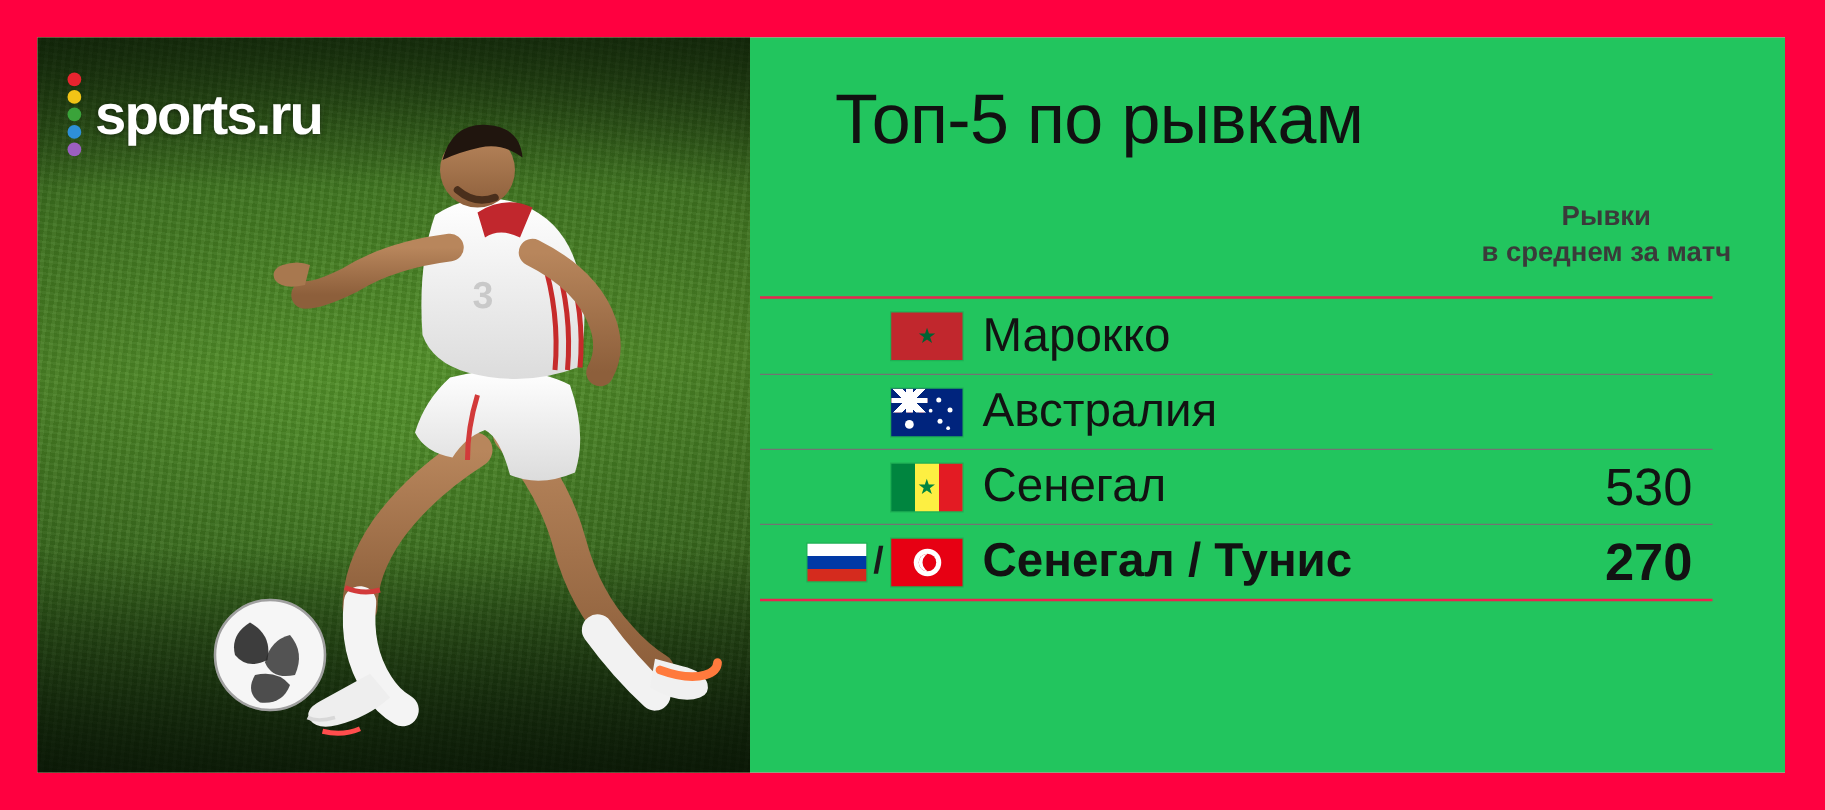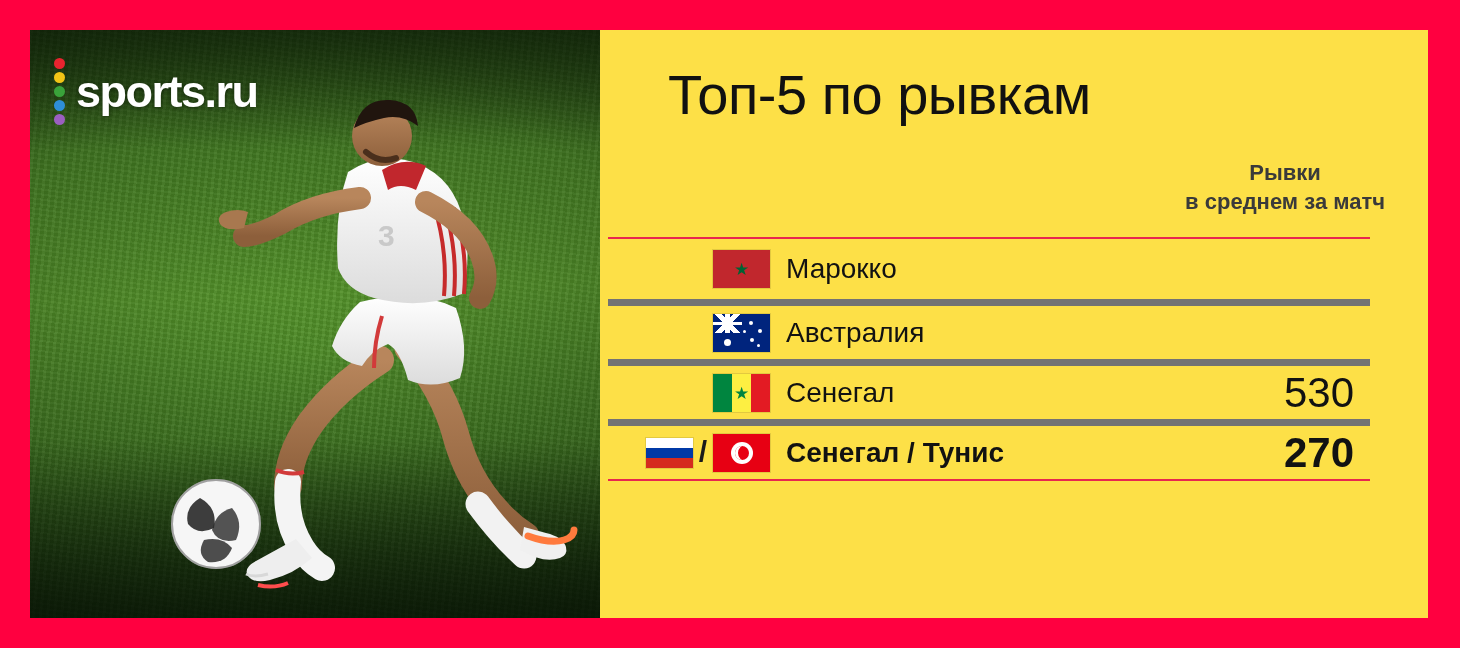--- a/index.html
+++ b/index.html
@@ -77,21 +77,21 @@
   #player { position: absolute; left: 0; top: 0; width: 570px; height: 588px; z-index: 4; }
 
   
   #ball { position: absolute; left: 140px; top: 448px; z-index: 5; }
 
   
   #table-panel {
     position: relative;
     flex: 1 1 auto;
     height: 588px;
-    background: #fde047;
+    background: #22c55e;
     padding: 0;
   }
   #page-title {
     position: absolute;
     left: 68px; top: 32px;
     font-size: 56px;
     font-weight: normal;
     color: #111111;
     letter-spacing: -0.5px;
     white-space: nowrap;
@@ -114,34 +114,34 @@
   .rule-top, .rule-bottom {
     height: 2px;
     background: #E8264F;
     width: 100%;
   }
   .trow {
     position: relative;
     height: 60px;
     display: flex;
     align-items: center;
-    border-top: 7px solid #737373;
+    border-top: 1px solid #737373;
   }
   .trow:first-of-type { border-top: none; }
   .trow .flagcell {
     width: 178px;
     display: flex;
     align-items: center;
     justify-content: flex-end;
     padding-right: 16px;
     gap: 5px;
   }
   .trow .namecell {
     flex: 1 1 auto;
-    font-size: 28px;
+    font-size: 38px;
     color: #121212;
     white-space: nowrap;
   }
   .trow .valcell {
     width: 190px;
     text-align: right;
     padding-right: 16px;
     font-size: 42px;
     color: #121212;
     letter-spacing: 0px;

